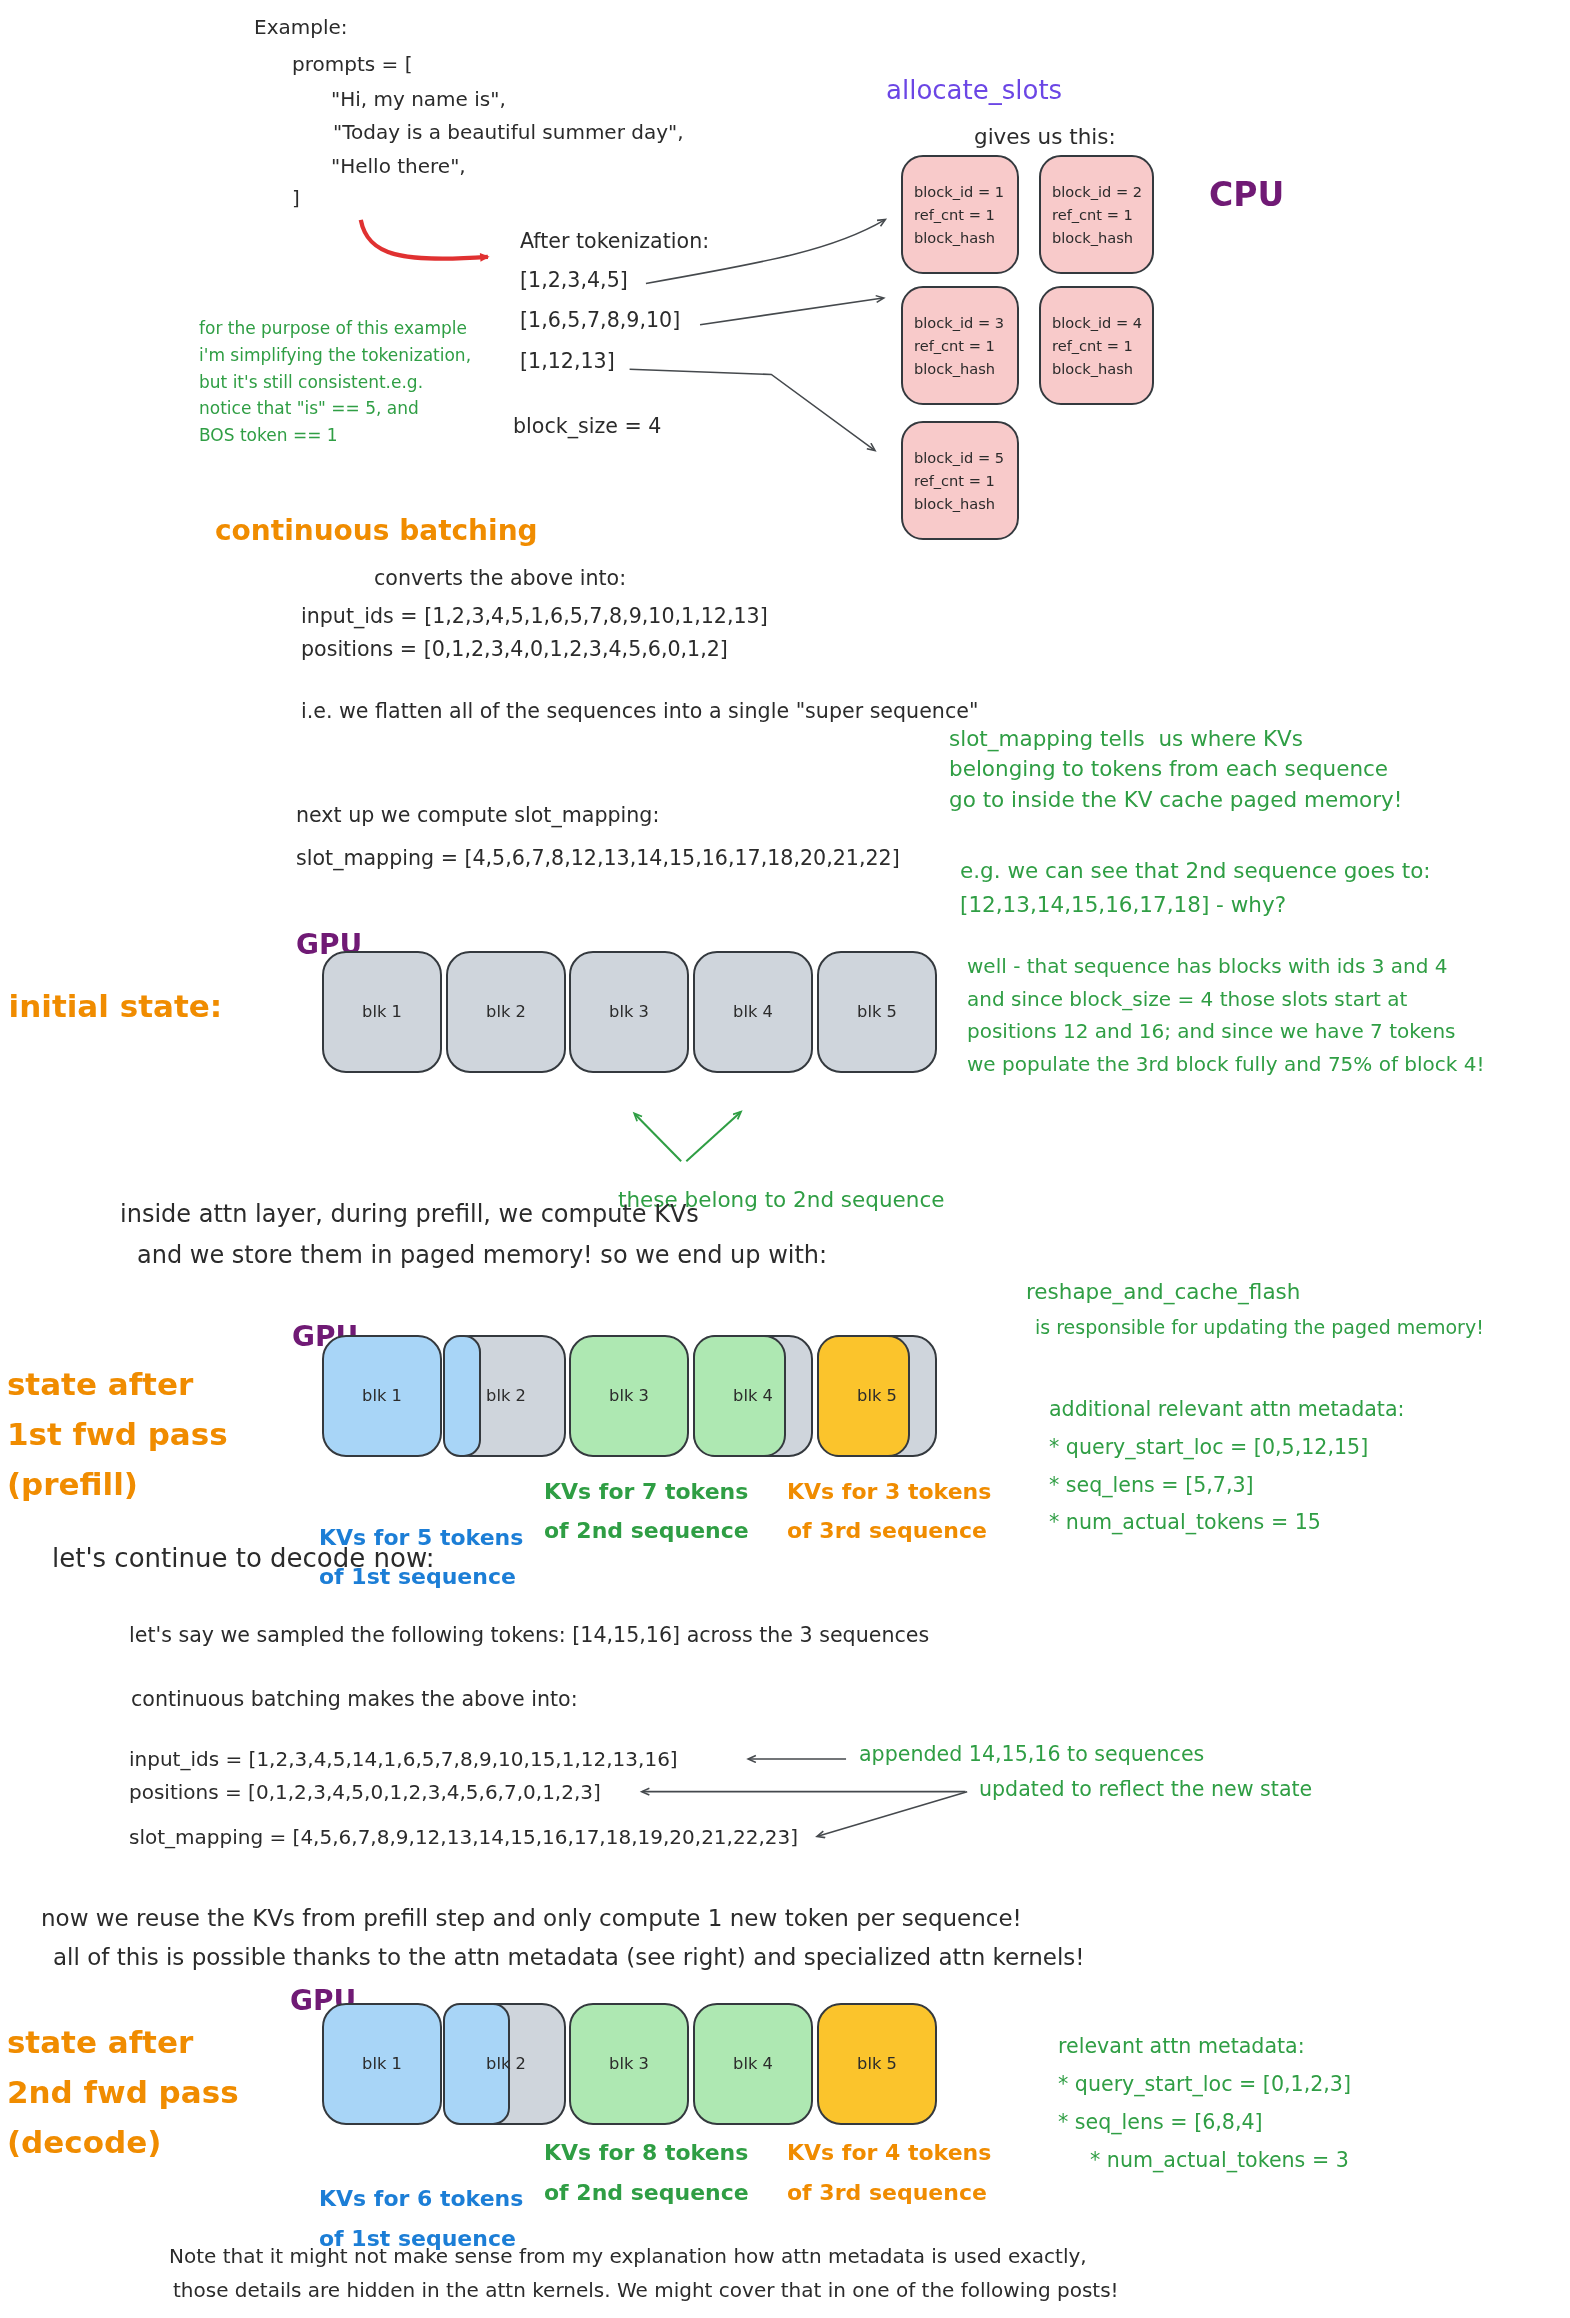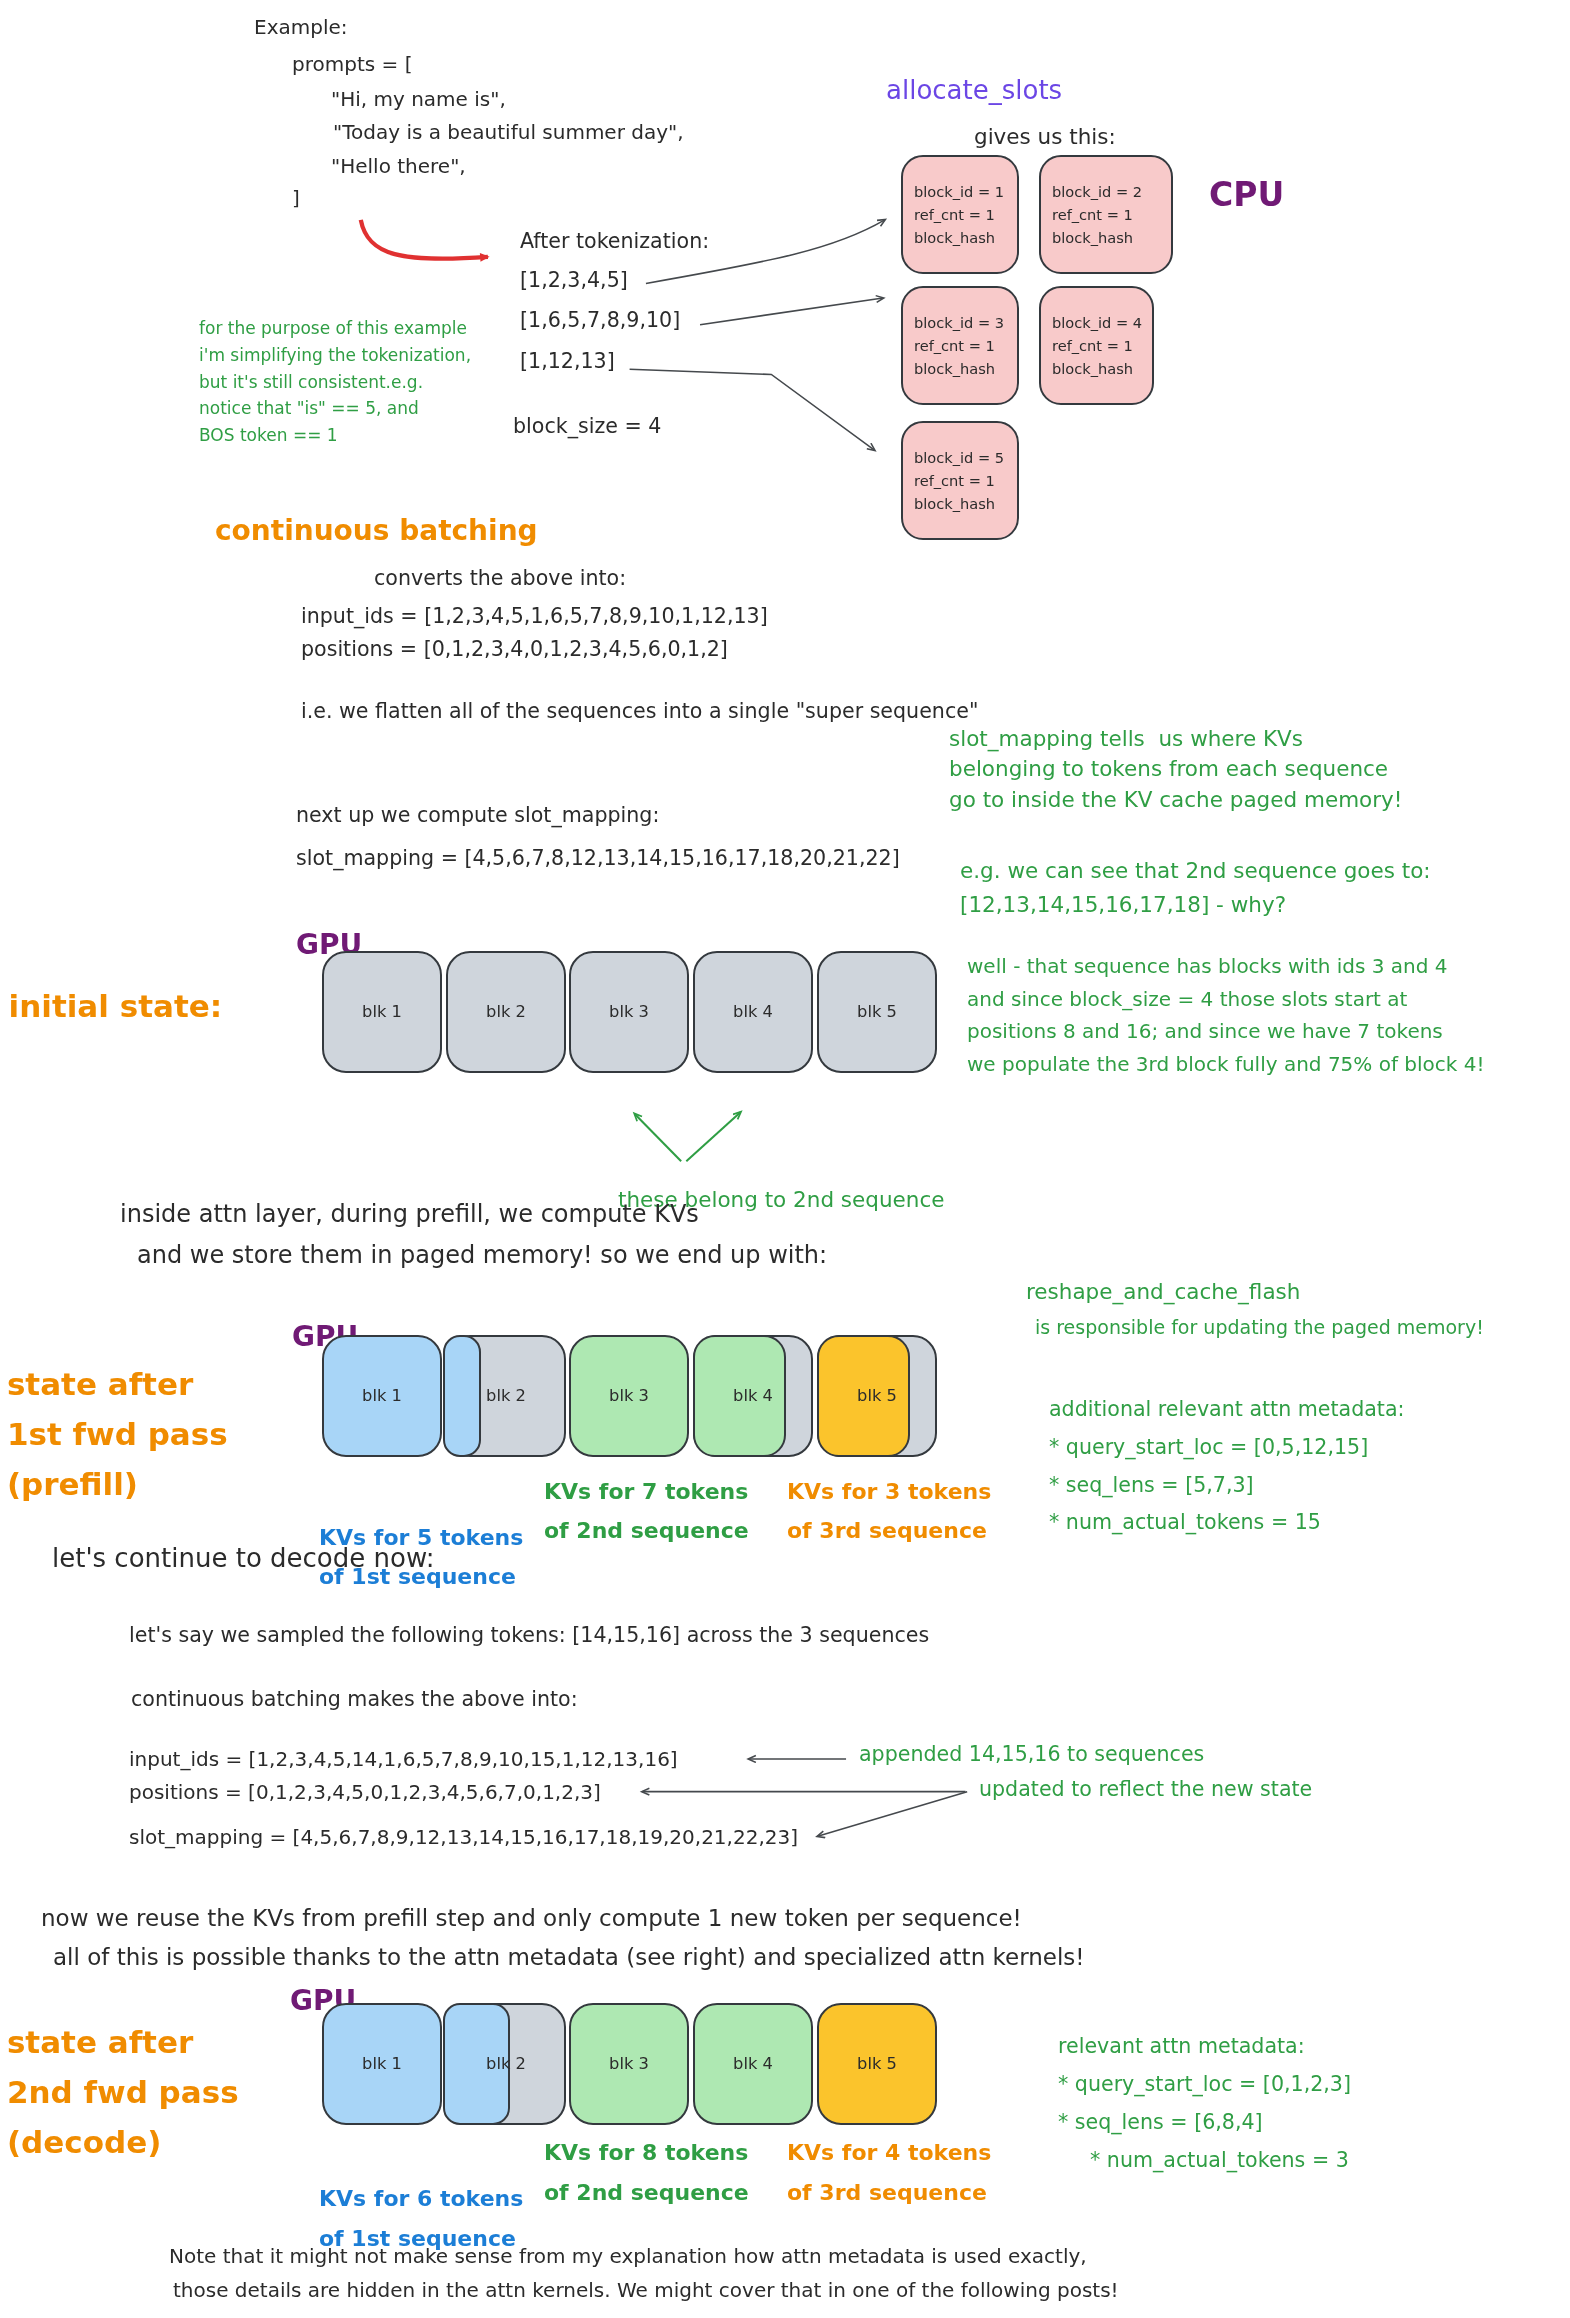--- a/index.html
+++ b/index.html
@@ -52,21 +52,21 @@
 
   <div class="t purple" style="left:886px;top:76px;font-size:26px;">allocate_slots</div>
   <div class="t" style="left:974px;top:125px;font-size:21.5px;">gives us this:</div>
   <div class="t red" style="left:1209px;top:176px;font-size:33px;">CPU</div>
 
   <div class="pblock" style="left:901px;top:155px;">
     <span>block_id = 1</span>
     <span>ref_cnt = 1</span>
     <span>block_hash</span>
   </div>
-  <div class="pblock" style="left:1039px;top:155px;width:134px;">
+  <div class="pblock" style="left:1039px;top:155px;width:115px;">
     <span>block_id = 2</span>
     <span>ref_cnt = 1</span>
     <span>block_hash</span>
   </div>
   <div class="pblock" style="left:901px;top:286px;">
     <span>block_id = 3</span>
     <span>ref_cnt = 1</span>
     <span>block_hash</span>
   </div>
   <div class="pblock" style="left:1039px;top:286px;width:115px;">
@@ -110,21 +110,21 @@
       <span class="lbl">blk 4</span>
     </div>
   <div class="gblock" style="left:817px;top:951px;">
       <span class="lbl">blk 5</span>
     </div>
 
   <div class="t green" style="left:618px;top:1188px;font-size:21.5px;">these belong to 2nd sequence</div>
 
   <div class="t green" style="left:967px;top:955px;font-size:20px;">well - that sequence has blocks with ids 3 and 4</div>
   <div class="t green" style="left:967px;top:988px;font-size:20px;">and since block_size = 4 those slots start at</div>
-  <div class="t green" style="left:967px;top:1020px;font-size:20px;">positions 8 and 16; and since we have 7 tokens</div>
+  <div class="t green" style="left:967px;top:1020px;font-size:20px;">positions 12 and 16; and since we have 7 tokens</div>
   <div class="t green" style="left:967px;top:1053px;font-size:20px;">we populate the 3rd block fully and 75% of block 4!</div>
 
   <div class="t" style="left:137px;top:1242px;font-size:24px;">and we store them in paged memory! so we end up with:</div>
   <div class="t" style="left:120px;top:1201px;font-size:24px;">inside attn layer, during prefill, we compute KVs</div>
 
   <div class="t red" style="left:292px;top:1321px;font-size:28px;">GPU</div>
   <div class="t orange" style="left:6.9px;top:1367px;font-size:31px;">state after</div>
   <div class="t orange" style="left:6.9px;top:1417px;font-size:31px;">1st fwd pass</div>
   <div class="t orange" style="left:6.9px;top:1467px;font-size:31px;">(prefill)</div>
 

